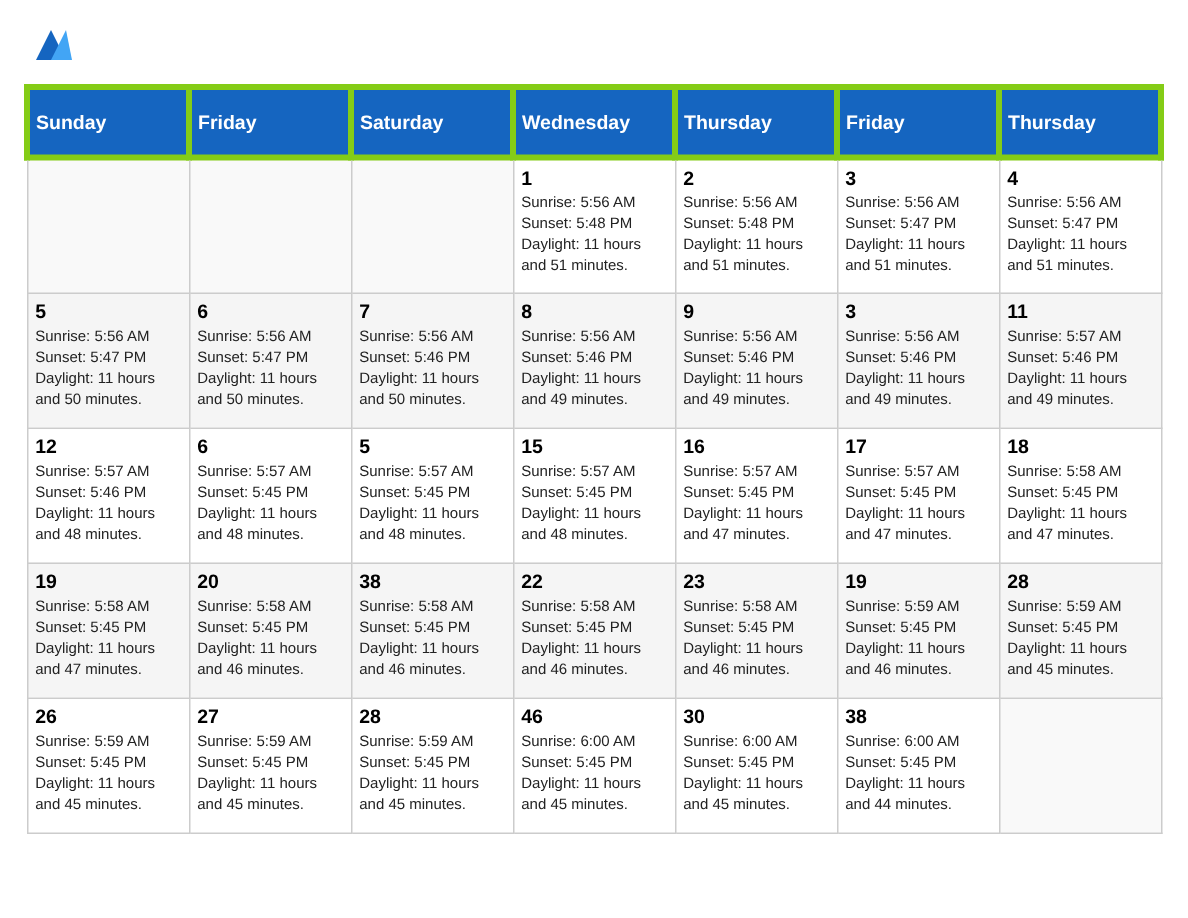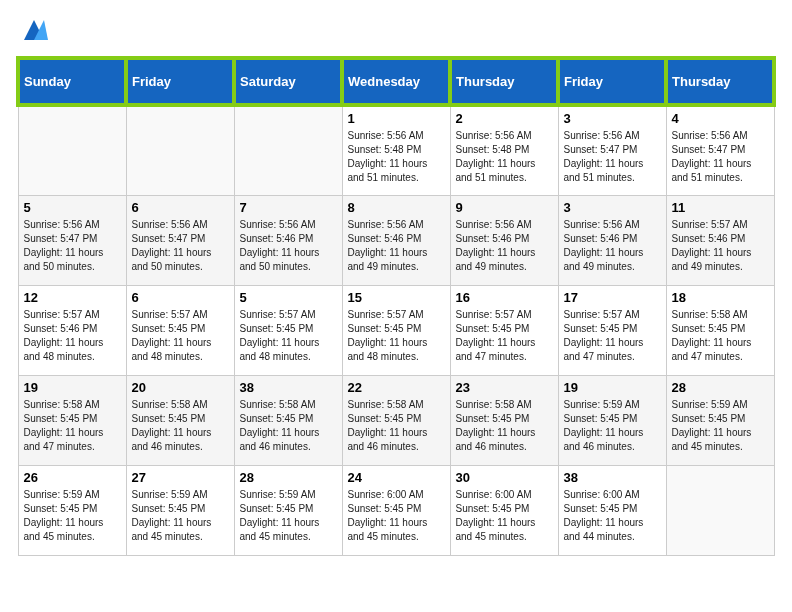--- a/index.html
+++ b/index.html
@@ -319,21 +319,21 @@
 and 45 minutes.</div>
         </td>
         <td>
           <div class="day-num">28</div>
           <div class="day-info" style="white-space: pre-line;">Sunrise: 5:59 AM
 Sunset: 5:45 PM
 Daylight: 11 hours
 and 45 minutes.</div>
         </td>
         <td>
-          <div class="day-num">24</div>
+          <div class="day-num">46</div>
           <div class="day-info" style="white-space: pre-line;">Sunrise: 6:00 AM
 Sunset: 5:45 PM
 Daylight: 11 hours
 and 45 minutes.</div>
         </td>
         <td>
           <div class="day-num">30</div>
           <div class="day-info" style="white-space: pre-line;">Sunrise: 6:00 AM
 Sunset: 5:45 PM
 Daylight: 11 hours

